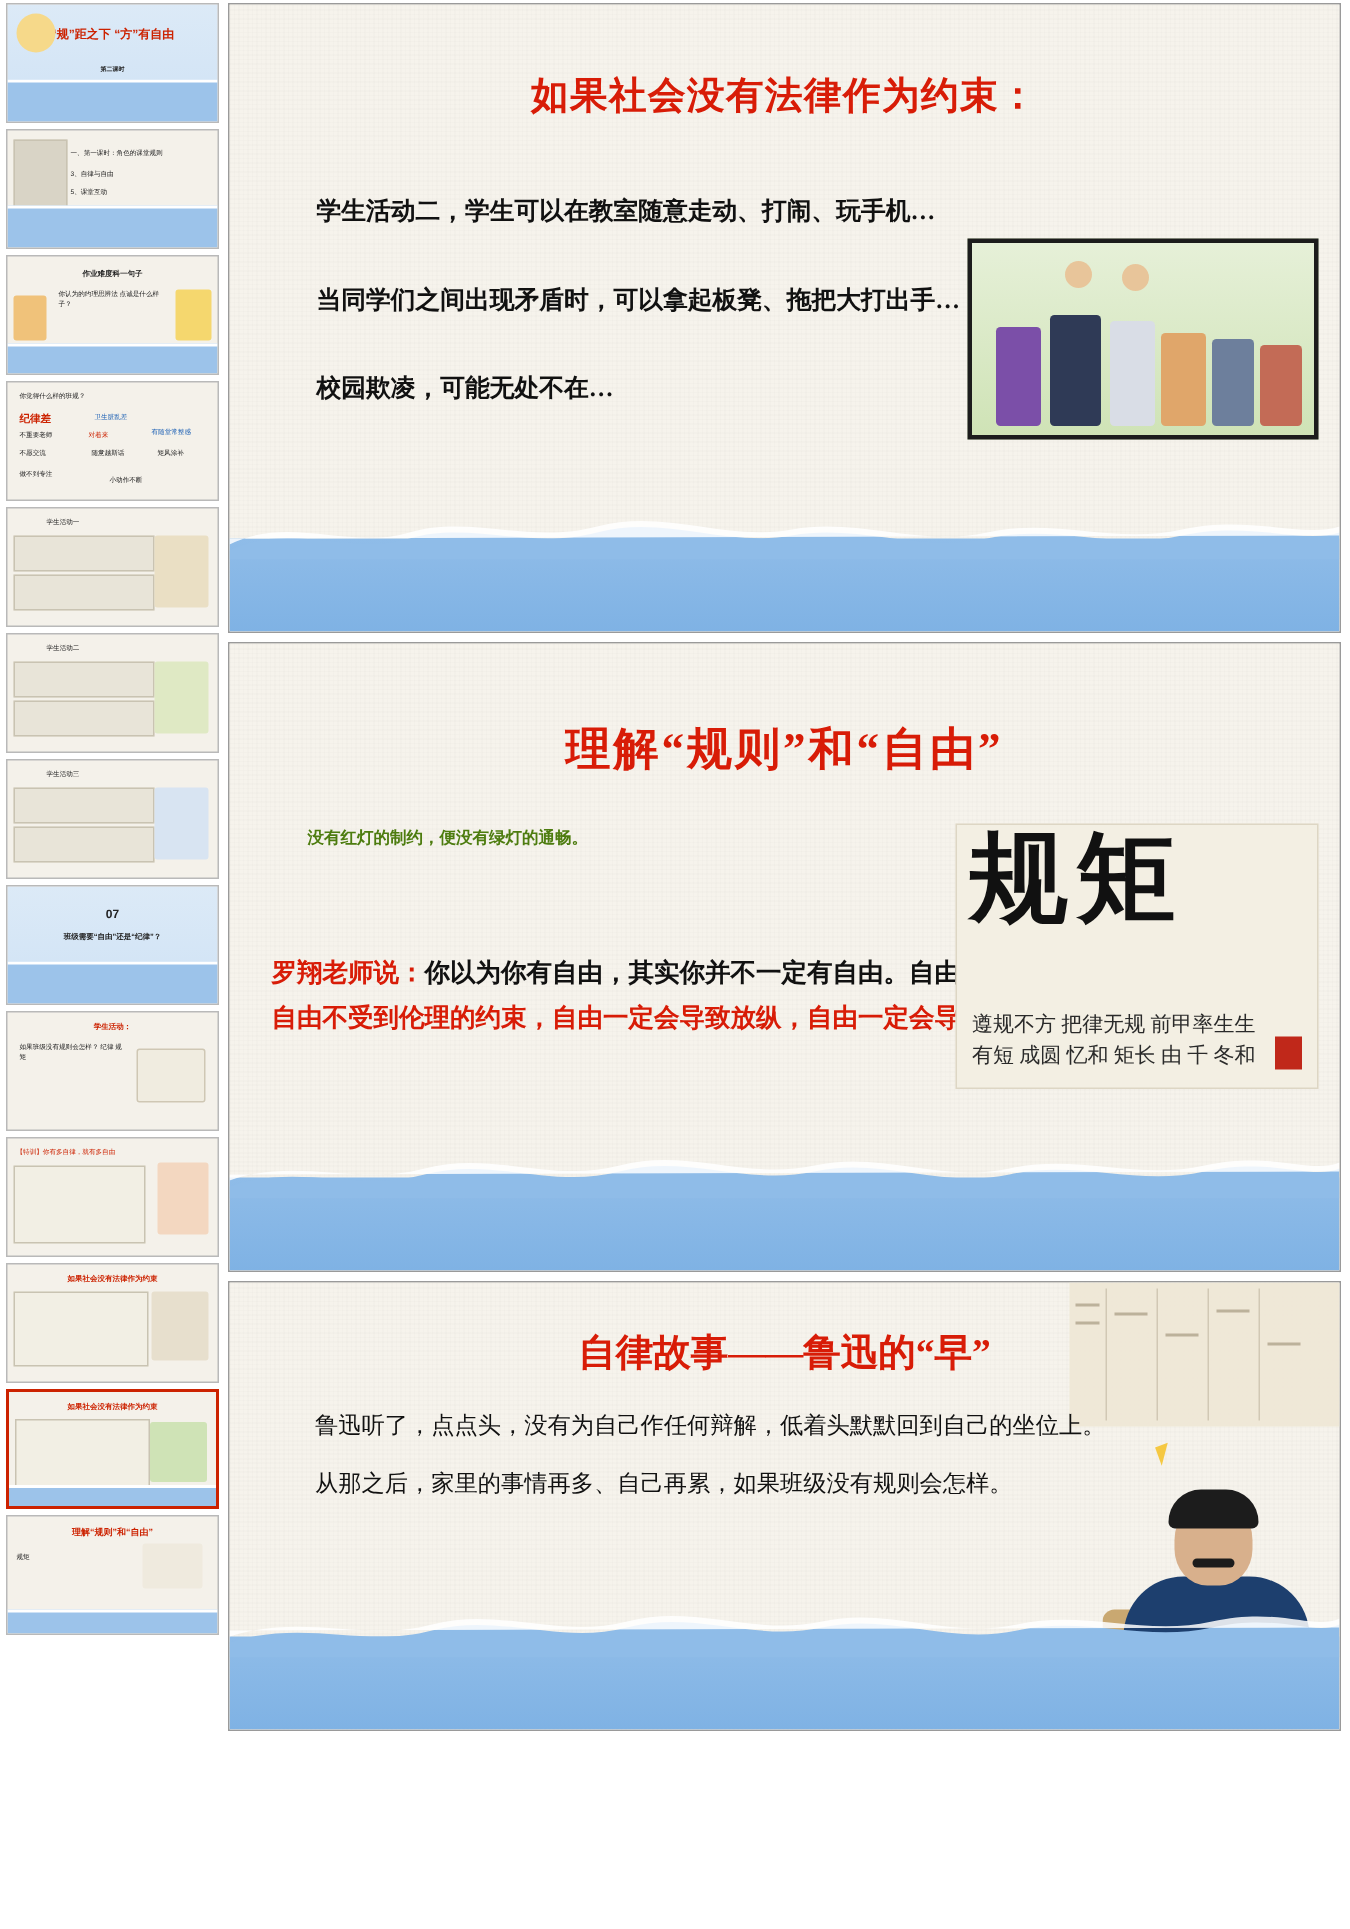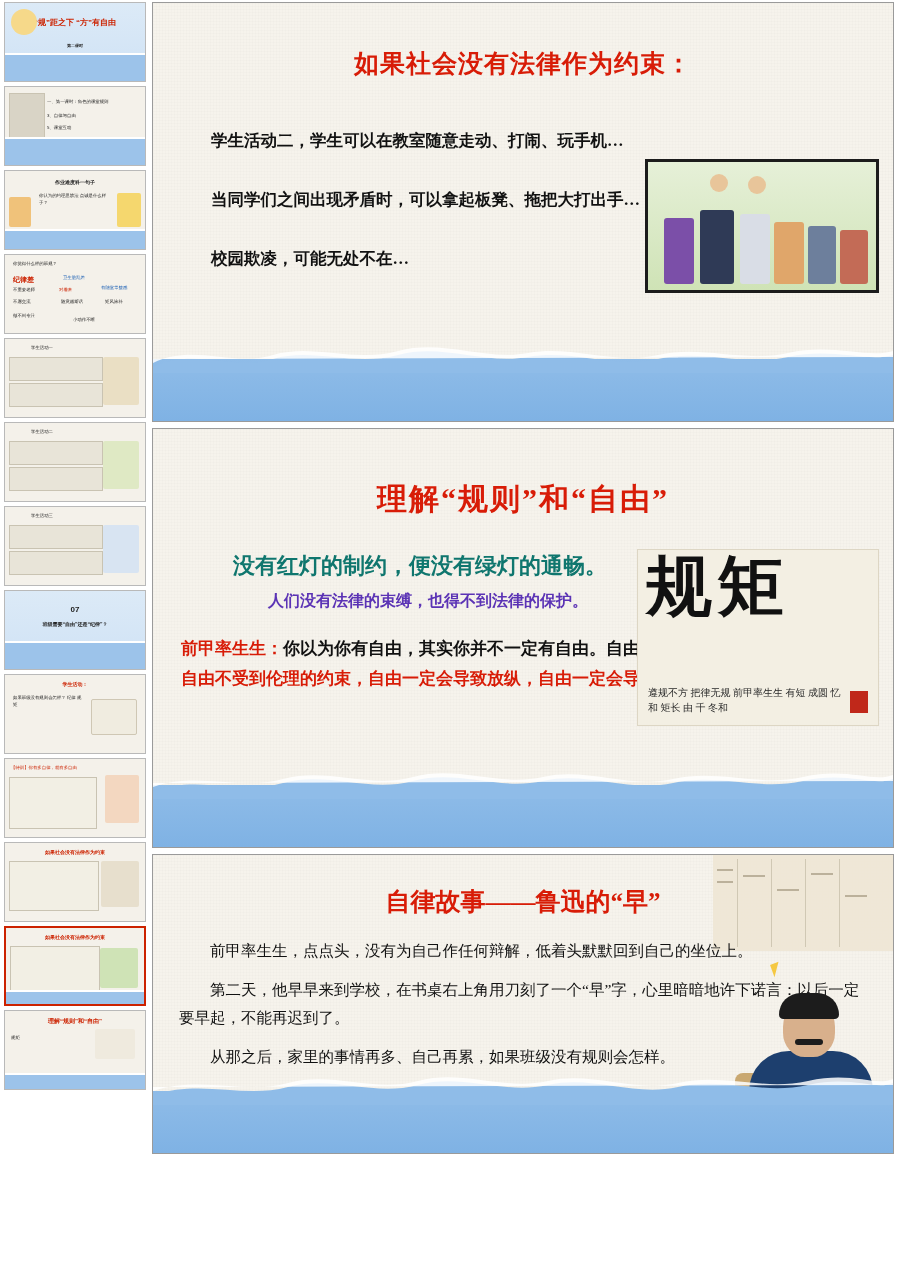--- a/index.html
+++ b/index.html
@@ -156,22 +156,22 @@
     background: #cfe3b6;
     overflow: hidden;
   }
   .s1-img .sky { position:absolute; inset:0; background: linear-gradient(#e6f0d8, #cfe3b6); }
   .s1-img .fig { position: absolute; bottom: 6px; border-radius: 3px; }
 
   
   .s2-title { top: 50px; font-size: 30px; color: #d81c07; letter-spacing: 2px;}
   .s2-sub1 {
     position: absolute; left: 52px; top: 122px; width: 430px;
-    font-size: 22px; color: #0f766e; font-weight: bold;
-    font-family: "Liberation Serif", serif; text-align: center;
+    font-size: 11px; color: #4d7c0f; font-weight: bold;
+    font-family: "Liberation Serif", serif; text-align: left;
   }
   .s2-sub2 {
     position: absolute; left: 40px; top: 162px; width: 470px;
     font-size: 16px; color: #5b33b5; font-weight: bold;
     font-family: "Liberation Serif", serif; text-align: center;
   }
   .s2-body {
     position: absolute; left: 28px; top: 205px; width: 680px;
     font-size: 17px; line-height: 1.75; color: #111;
     font-family: "Liberation Serif", serif; font-weight: bold;
@@ -185,21 +185,21 @@
     overflow: hidden;
   }
   .s2-cal .big {
     position: absolute; left: 8px; top: 4px;
     font-size: 66px; font-weight: bold; color: #111;
     font-family: "Liberation Serif", serif; letter-spacing: 6px;
     line-height: 1;
   }
   .s2-cal .small {
     position: absolute; left: 10px; bottom: 10px; right: 34px;
-    font-size: 10px; color: #2a2a2a; line-height: 1.5;
+    font-size: 14px; color: #2a2a2a; line-height: 1.5;
     font-family: "Liberation Serif", serif;
   }
   .s2-cal .seal {
     position: absolute; right: 10px; bottom: 12px;
     width: 18px; height: 22px; background: #c0281a;
   }
 
   
   .s3-title { top: 30px; font-size: 25px; color: #d81c07; }
   .s3-body {
@@ -390,24 +390,23 @@
           <path d="M0,26 C40,6 80,30 120,18 C160,6 200,26 245,14 C290,2 330,24 375,16 C420,8 460,28 505,18 C550,8 590,26 635,16 C680,6 715,22 740,14 L740,20 L0,22 Z" fill="#ffffff" opacity="0.85"></path>
         </svg>
       </div>
     </div>
 
     <div class="slide slide2">
       <div class="paper"></div>
 
       <div class="s-title s2-title">理解“规则”和“自由”</div>
       <div class="s2-sub1">没有红灯的制约，便没有绿灯的通畅。</div>
-      <div class="s2-sub2">人们没有法律的束缚，也得不到法律的保护。</div>
 
       <div class="s2-body">
-        <span class="name">前甲率生生：</span><span>你以为你有自由，其实你并不一定有自由。自由一定要受到伦理的约束，</span><span class="red">如果自由不受到伦理的约束，自由一定会导致放纵，自由一定会导致强者对弱者的剥削。</span>
+        <span class="name">罗翔老师说：</span><span>你以为你有自由，其实你并不一定有自由。自由一定要受到伦理的约束，</span><span class="red">如果自由不受到伦理的约束，自由一定会导致放纵，自由一定会导致强者对弱者的剥削。</span>
       </div>
 
       <div class="s2-cal">
         <div class="big">规矩</div>
         <div class="small">遵规不方 把律无规 前甲率生生 有短 成圆 忆和 矩长 由 千 冬和</div>
         <div class="seal"></div>
       </div>
 
       <div class="wave">
         <div class="water"></div>
@@ -430,22 +429,21 @@
         <div class="ln" style="left:4px; top:26px; width:16px;"></div>
         <div class="ln" style="left:30px; top:20px; width:22px;"></div>
         <div class="ln" style="left:64px; top:34px; width:22px;"></div>
         <div class="ln" style="left:98px; top:18px; width:22px;"></div>
         <div class="ln" style="left:132px; top:40px; width:22px;"></div>
       </div>
 
       <div class="s-title s3-title">自律故事——鲁迅的“早”</div>
 
       <div class="s3-body">
-        <p style="text-indent:2em;">前甲率生生，点点头，没有为自己作任何辩解，低着头默默回到自己的坐位上。</p>
-        <p style="text-indent:2em;">第二天，他早早来到学校，在书桌右上角用刀刻了一个“早”字，心里暗暗地许下诺言：以后一定要早起，不能再迟到了。</p>
+        <p style="text-indent:2em;">鲁迅听了，点点头，没有为自己作任何辩解，低着头默默回到自己的坐位上。</p>
         <p style="text-indent:2em;">从那之后，家里的事情再多、自己再累，如果班级没有规则会怎样。</p>
       </div>
 
       <div class="s3-cursor"></div>
 
       <div class="s3-photo">
         <div class="chair"></div>
         <div class="body"></div>
         <div class="head"></div>
         <div class="hair"></div>

